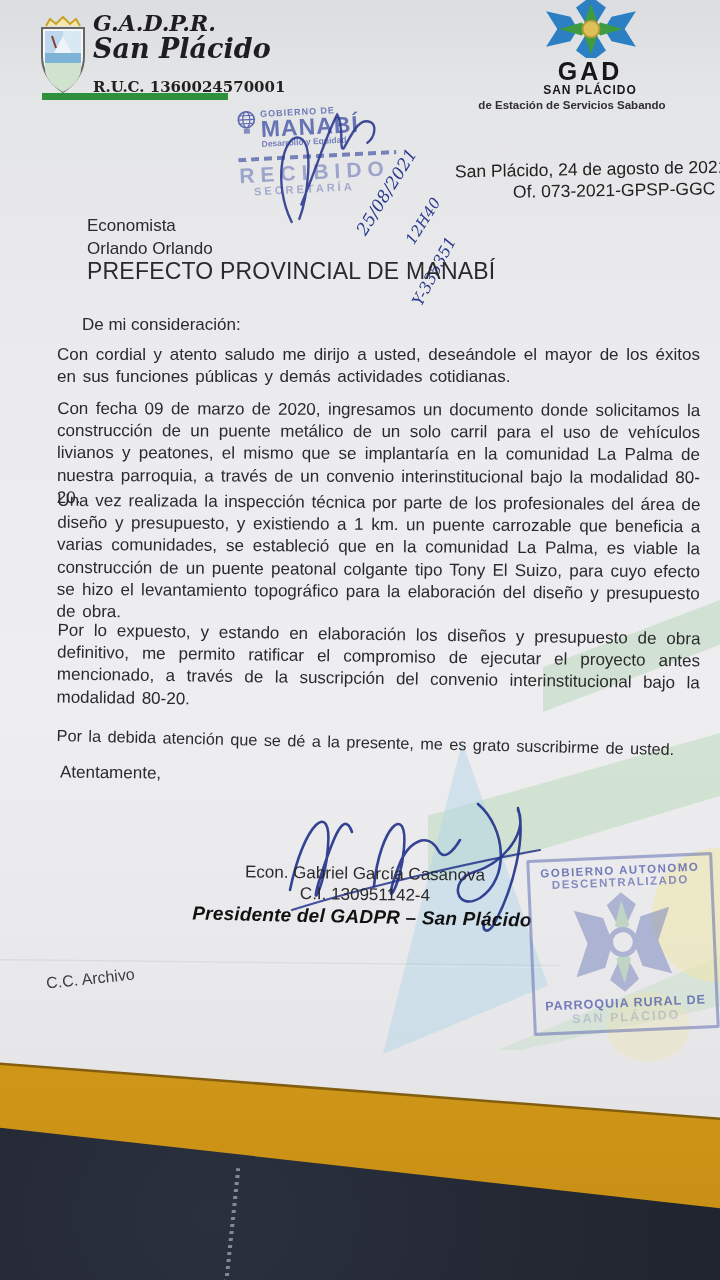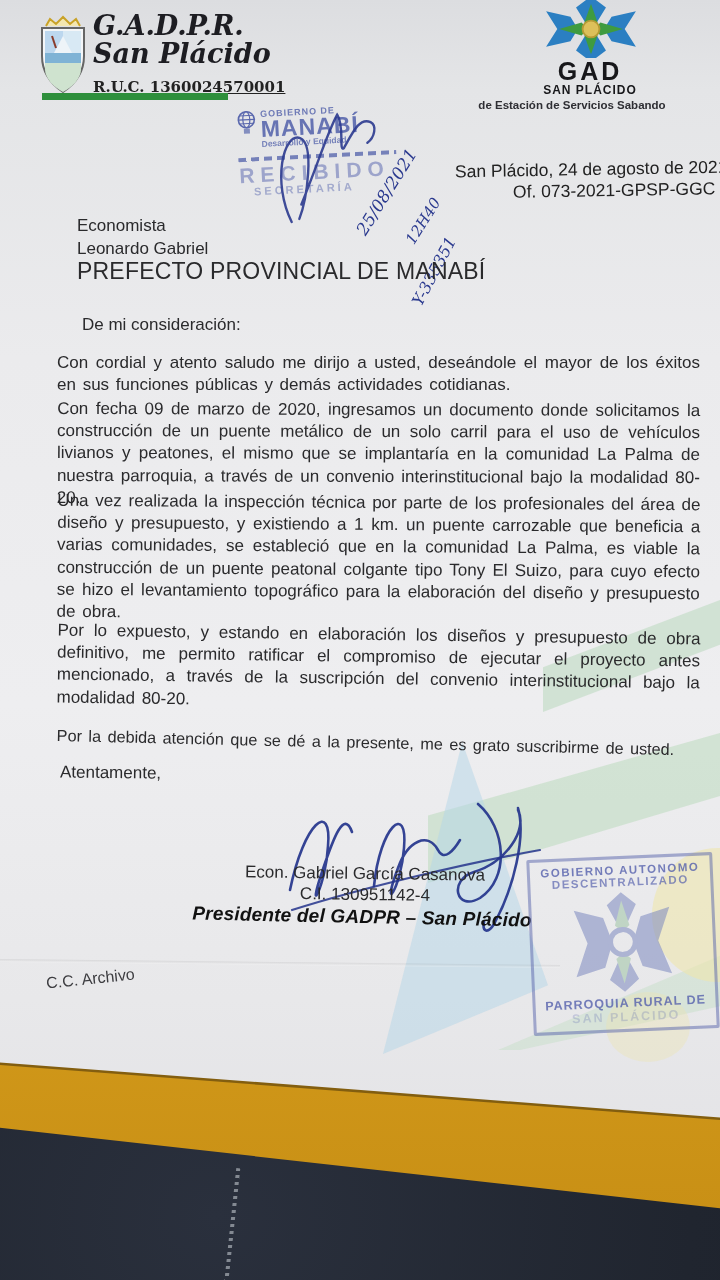--- a/index.html
+++ b/index.html
@@ -37,23 +37,23 @@
     clip-path:polygon(0 100%,100% 18%,100% 62%,10% 100%);}
   .wm-tri{left:383px;top:742px;width:165px;height:312px;background:#b4d6e8;opacity:.5;
     clip-path:polygon(48% 0,0 100%,100% 78%);}
   .wm-sun{left:652px;top:848px;width:132px;height:134px;border-radius:50%;
     background:#efe6ad;opacity:.6;}
   .wm-sun2{left:606px;top:992px;width:84px;height:70px;border-radius:50%;
     background:#ece4b0;opacity:.38;}
 
   
   .org-left{left:93px;top:12px;line-height:1.05;}
-  .org-abbr{font-family:"DejaVu Serif",serif;font-style:italic;font-weight:700;font-size:27px;color:#1d1d22;}
+  .org-abbr{font-family:"DejaVu Serif",serif;font-style:italic;font-weight:700;font-size:22px;color:#1d1d22;}
   .org-name{font-family:"DejaVu Serif",serif;font-style:italic;font-weight:700;font-size:27px;color:#1d1d22;}
-  .org-ruc{font-family:"DejaVu Serif",serif;font-weight:700;font-size:15px;color:#222;margin-top:11px;text-decoration:underline;}
+  .org-ruc{font-family:"DejaVu Serif",serif;font-weight:700;font-size:15px;color:#222;margin-top:17px;}
   .green-bar{left:42px;top:93px;width:186px;height:7px;background:#2e8f3c;}
 
   
   .gad-word{left:540px;top:57px;width:100px;text-align:center;font-weight:700;
     font-size:25px;letter-spacing:3px;color:#17171a;}
   .gad-sub{left:533px;top:83px;width:114px;text-align:center;font-weight:700;
     font-size:12px;letter-spacing:1px;color:#17171a;}
   .addr{left:430px;top:99px;width:284px;text-align:center;font-size:11.5px;
     line-height:13.5px;color:#2e2e33;font-weight:700;}
   .addr .lbl{font-style:italic;font-weight:700;}
@@ -73,25 +73,25 @@
   .hand{font-family:"DejaVu Serif",serif;font-style:italic;color:#2b3a8f;white-space:nowrap;}
   .hw-date{left:352px;top:228px;font-size:17px;transform:rotate(-58deg);transform-origin:0 0;}
   .hw-time{left:402px;top:238px;font-size:15px;transform:rotate(-58deg);transform-origin:0 0;}
   .hw-code{left:408px;top:300px;font-size:16px;transform:rotate(-62deg);transform-origin:0 0;}
 
   
   .placedate{left:455px;top:159px;font-size:17.5px;color:#222;transform:rotate(-1deg);white-space:nowrap;}
   .oficio{left:513px;top:180px;font-size:17.5px;color:#222;transform:rotate(-1deg);white-space:nowrap;}
 
   
-  .recipient{left:77px;top:215px;font-size:17px;line-height:22.5px;}
+  .recipient{left:87px;top:215px;font-size:17px;line-height:22.5px;}
   .recipient .role{font-weight:400;font-size:23px;letter-spacing:.2px;text-align:center;}
   .salutation{left:82px;top:315px;font-size:17px;}
   .para{left:57px;width:643px;font-size:17px;line-height:22.2px;text-align:justify;word-spacing:2px;}
-  .p1{top:352px;}
+  .p1{top:344px;}
   .p2{top:399px;transform:rotate(.2deg);}
   .p3{top:492px;transform:rotate(.4deg);}
   .p4{top:624px;transform:rotate(.8deg);}
   .p5{top:724px;font-size:16.2px;white-space:nowrap;width:auto;transform:rotate(1.3deg);transform-origin:0 0;}
   .closing{left:60px;top:763px;font-size:17px;transform:rotate(.6deg);}
 
   
   .sig-name{left:200px;top:864px;width:330px;text-align:center;font-size:17px;transform:rotate(.8deg);}
   .sig-ci{left:200px;top:885px;width:330px;text-align:center;font-size:17px;transform:rotate(.8deg);}
   .sig-role{left:192px;top:906px;width:340px;text-align:center;font-size:19px;font-weight:700;
@@ -189,21 +189,21 @@
     </svg>
     <div class="abs hand hw-date">25/08/2021</div>
     <div class="abs hand hw-time">12H40</div>
     <div class="abs hand hw-code">Y-335351</div>
 
     <div class="abs placedate">San Plácido, 24 de agosto de 2021.</div>
     <div class="abs oficio">Of. 073-2021-GPSP-GGC</div>
 
     <div class="abs recipient">
       <div>Economista</div>
-      <div>Leonardo Gabriel</div>
+      <div>Orlando Orlando</div>
       <div class="role">PREFECTO PROVINCIAL DE MANABÍ</div>
     </div>
 
     <div class="abs salutation">De mi consideración:</div>
 
     <div class="abs para p1">Con cordial y atento saludo me dirijo a usted, deseándole el mayor de los éxitos en sus funciones públicas y demás actividades cotidianas.</div>
     <div class="abs para p2">Con fecha 09 de marzo de 2020, ingresamos un documento donde solicitamos la construcción de un puente metálico de un solo carril para el uso de vehículos livianos y peatones, el mismo que se implantaría en la comunidad La Palma de nuestra parroquia, a través de un convenio interinstitucional bajo la modalidad 80-20.</div>
     <div class="abs para p3">Una vez realizada la inspección técnica por parte de los profesionales del área de diseño y presupuesto, y existiendo a 1 km. un puente carrozable que beneficia a varias comunidades, se estableció que en la comunidad La Palma, es viable la construcción de un puente peatonal colgante tipo Tony El Suizo, para cuyo efecto se hizo el levantamiento topográfico para la elaboración del diseño y presupuesto de obra.</div>
     <div class="abs para p4">Por lo expuesto, y estando en elaboración los diseños y presupuesto de obra definitivo, me permito ratificar el compromiso de ejecutar el proyecto antes mencionado, a través de la suscripción del convenio interinstitucional bajo la modalidad 80-20.</div>
     <div class="abs para p5">Por la debida atención que se dé a la presente, me es grato suscribirme de usted.</div>

